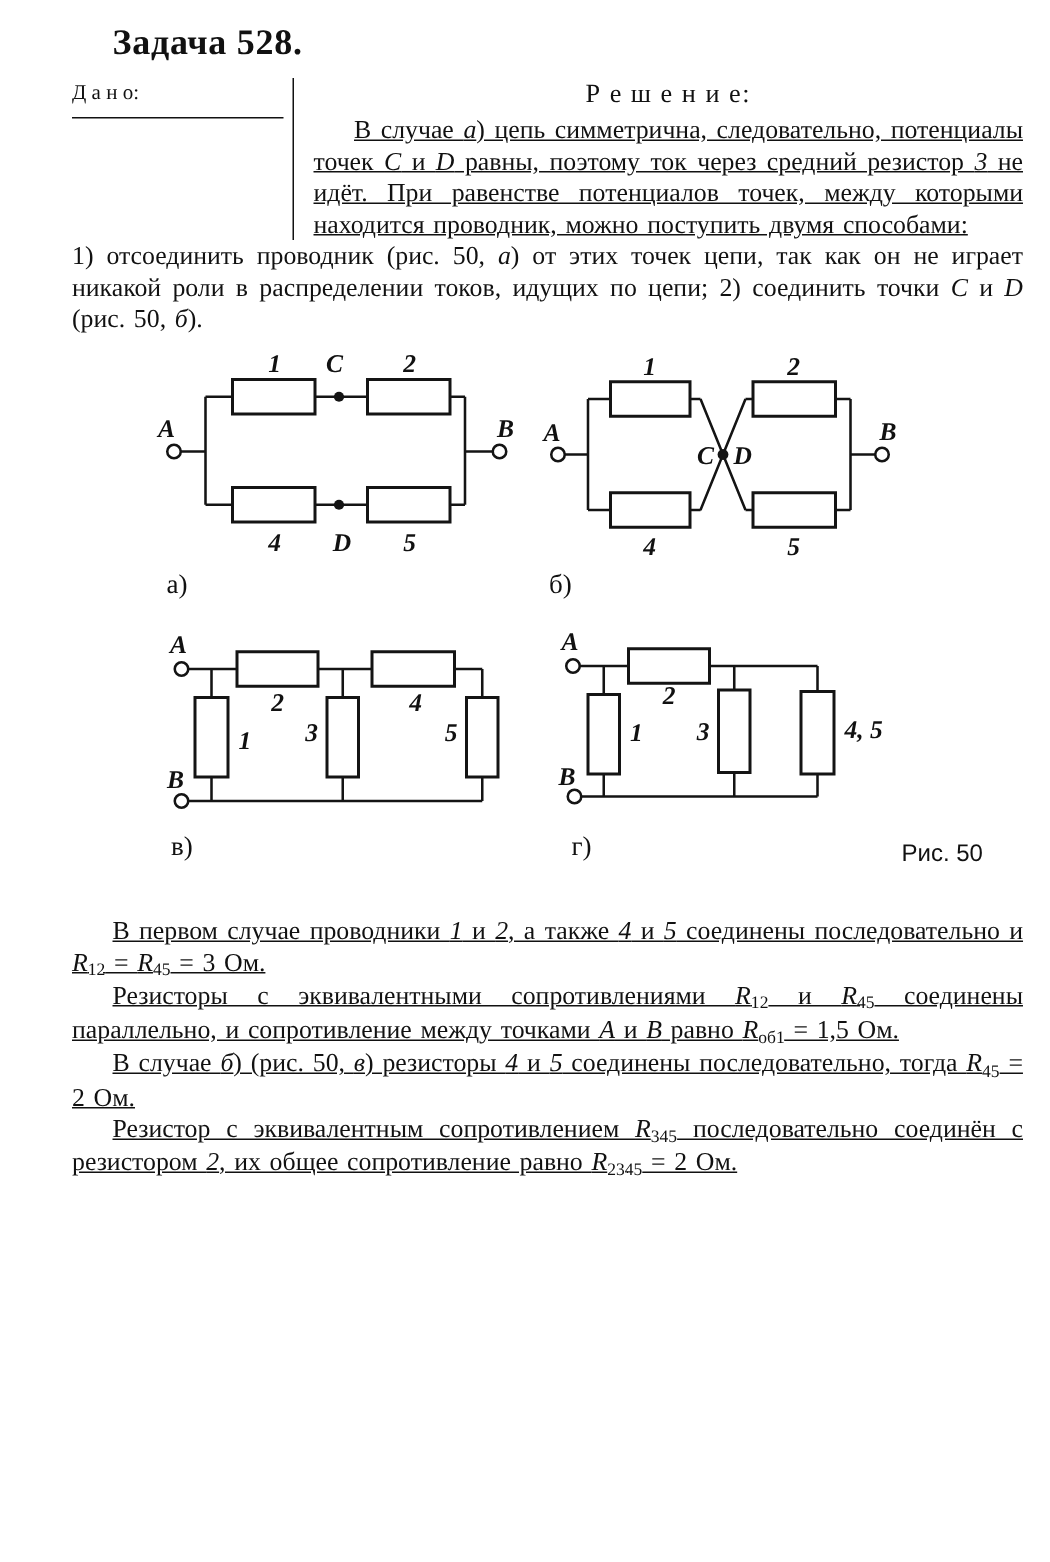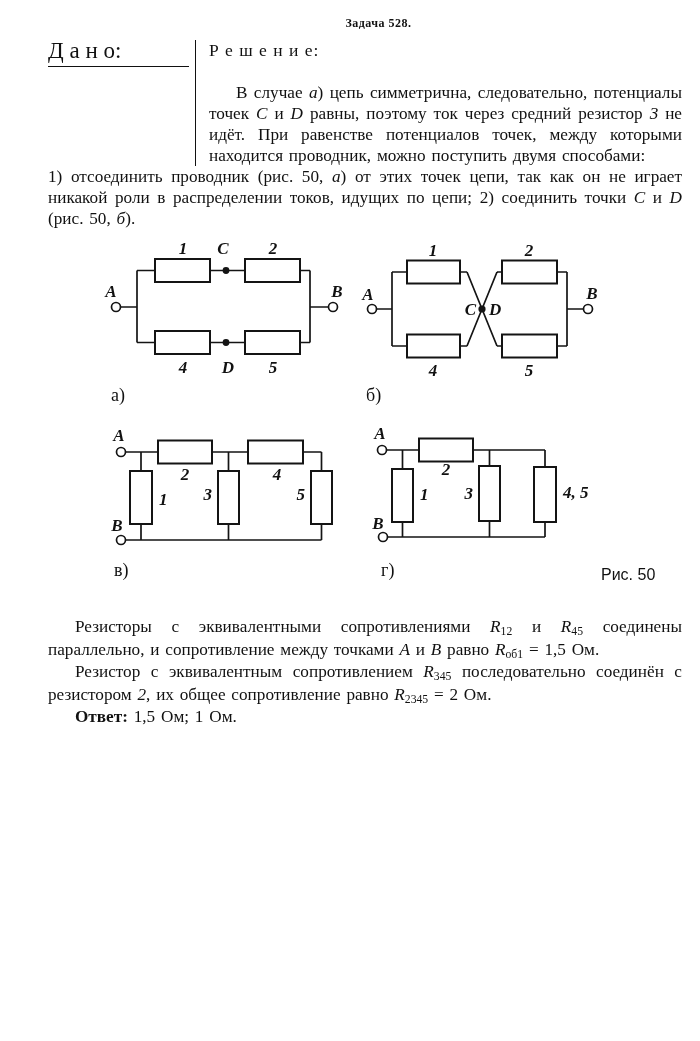--- a/index.html
+++ b/index.html
@@ -2,33 +2,33 @@
 <html lang="ru"><head>
 <meta charset="utf-8">
 <style>
   * { margin:0; padding:0; box-sizing:border-box; }
   html,body { background:#ffffff; }
   body {
     width:700px; height:1041px; overflow:hidden;
     color:#111; font-family:"Liberation Serif", serif;
     padding:16px 18px 0 48px;
   }
-  .title { font-size:12px; font-weight:bold; margin-left:27px; letter-spacing:.5px;text-align:center; }
+  .title { font-size:24px; font-weight:bold; margin-left:27px; letter-spacing:.5px; }
   .top-row { display:flex; margin-top:9px; }
   .given-box {
     flex:0 0 148px; width:148px;
     border-right:1.7px solid #111;
     padding:0 6px 2px 0;
-    font-size:23px; line-height:22px; white-space:nowrap;
+    font-size:14px; line-height:22px; white-space:nowrap;
   }
   .given-rule { border-top:1.5px solid #111; margin:4px 0 3px; }
   .solution-col { flex:1 1 auto; padding-left:13px; }
-  .solution-heading { text-align:left; font-size:17.5px; letter-spacing:1px; margin-bottom:21px; }
+  .solution-heading { text-align:center; font-size:17.5px; letter-spacing:1px; margin-bottom:3px; }
   .para { font-size:17.2px; line-height:21px; text-align:justify; word-spacing:1.5px; }
-  .indent { text-indent:27px; }
+  .indent { text-indent:27px;text-decoration:underline; }
   .lower { margin-top:28px; }
   .lower .para { line-height:20.6px; }
   sub { font-size:.68em; vertical-align:baseline; position:relative; top:.28em; }
   .figure-svg { display:block; margin:10px 0 0 -48px; }
   .wire  { stroke:#141414; stroke-width:1.7; fill:none; }
   .rbox  { fill:#fff; stroke:#141414; stroke-width:2; }
   .term  { fill:#fff; stroke:#141414; stroke-width:1.7; }
   .node  { fill:#141414; stroke:none; }
   .fig-var    { font-family:"Liberation Serif",serif; font-style:italic; font-weight:bold; font-size:17px; fill:#111; }
   .fig-label  { font-family:"Liberation Serif",serif; font-size:18px; fill:#111; }
@@ -141,16 +141,17 @@
     <text class="fig-var" x="446" y="236" text-anchor="middle">2</text>
     <text class="fig-var" x="473" y="260" text-anchor="end">3</text>
     <text class="fig-var" x="563" y="259" text-anchor="start">4, 5</text>
     <text class="fig-label" x="381" y="337">г)</text>
   </g>
 
   <text class="fig-caption" x="601" y="341" text-anchor="start">Рис. 50</text>
 </svg>
 
 <div class="lower">
+  <p class="para indent">В первом случае проводники <i>1</i> и <i>2</i>, а также <i>4</i> и <i>5</i> соединены последовательно и <i>R</i><sub>12</sub> = <i>R</i><sub>45</sub> = 3 Ом.</p>
   <p class="para indent">Резисторы с эквивалентными сопротивлениями <i>R</i><sub>12</sub> и <i>R</i><sub>45</sub> соединены параллельно, и сопротивление между точками <i>A</i> и <i>B</i> равно <i>R</i><sub>об1</sub> = 1,5 Ом.</p>
+  <p class="para indent">В случае <i>б</i>) (рис. 50, <i>в</i>) резисторы <i>4</i> и <i>5</i> соединены последовательно, тогда <i>R</i><sub>45</sub> = 2 Ом.</p>
   <p class="para indent">Резистор с эквивалентным сопротивлением <i>R</i><sub>345</sub> последовательно соединён с резистором <i>2</i>, их общее сопротивление равно <i>R</i><sub>2345</sub> = 2 Ом.</p>
-  <p class="para indent"><b>Ответ:</b> 1,5 Ом; 1 Ом.</p>
 </div>
 
 </body></html>

